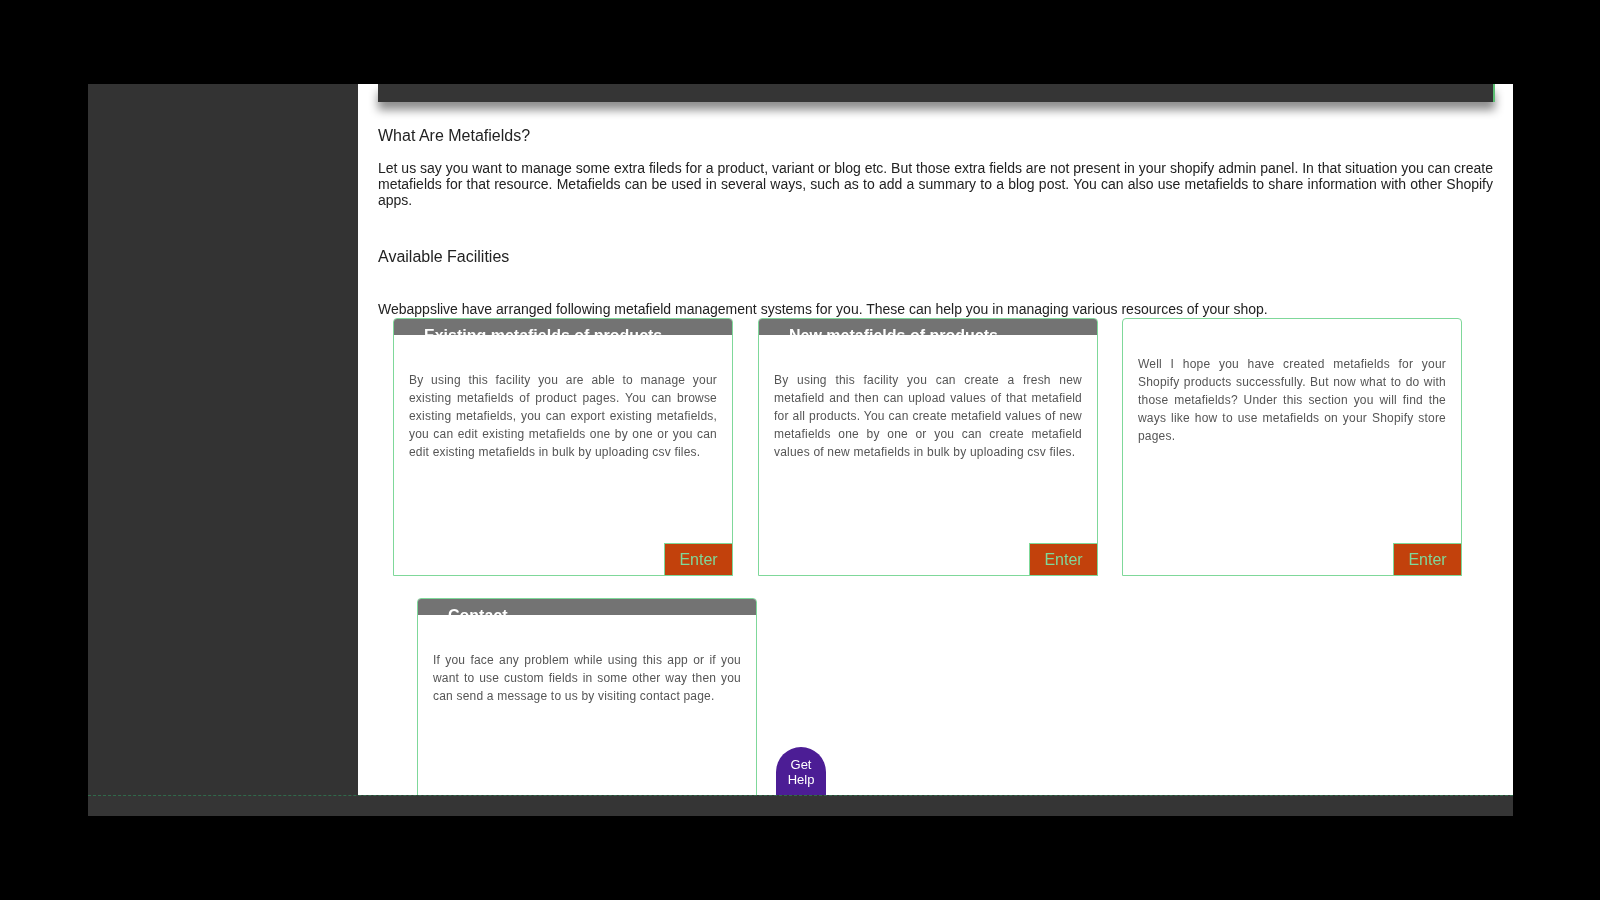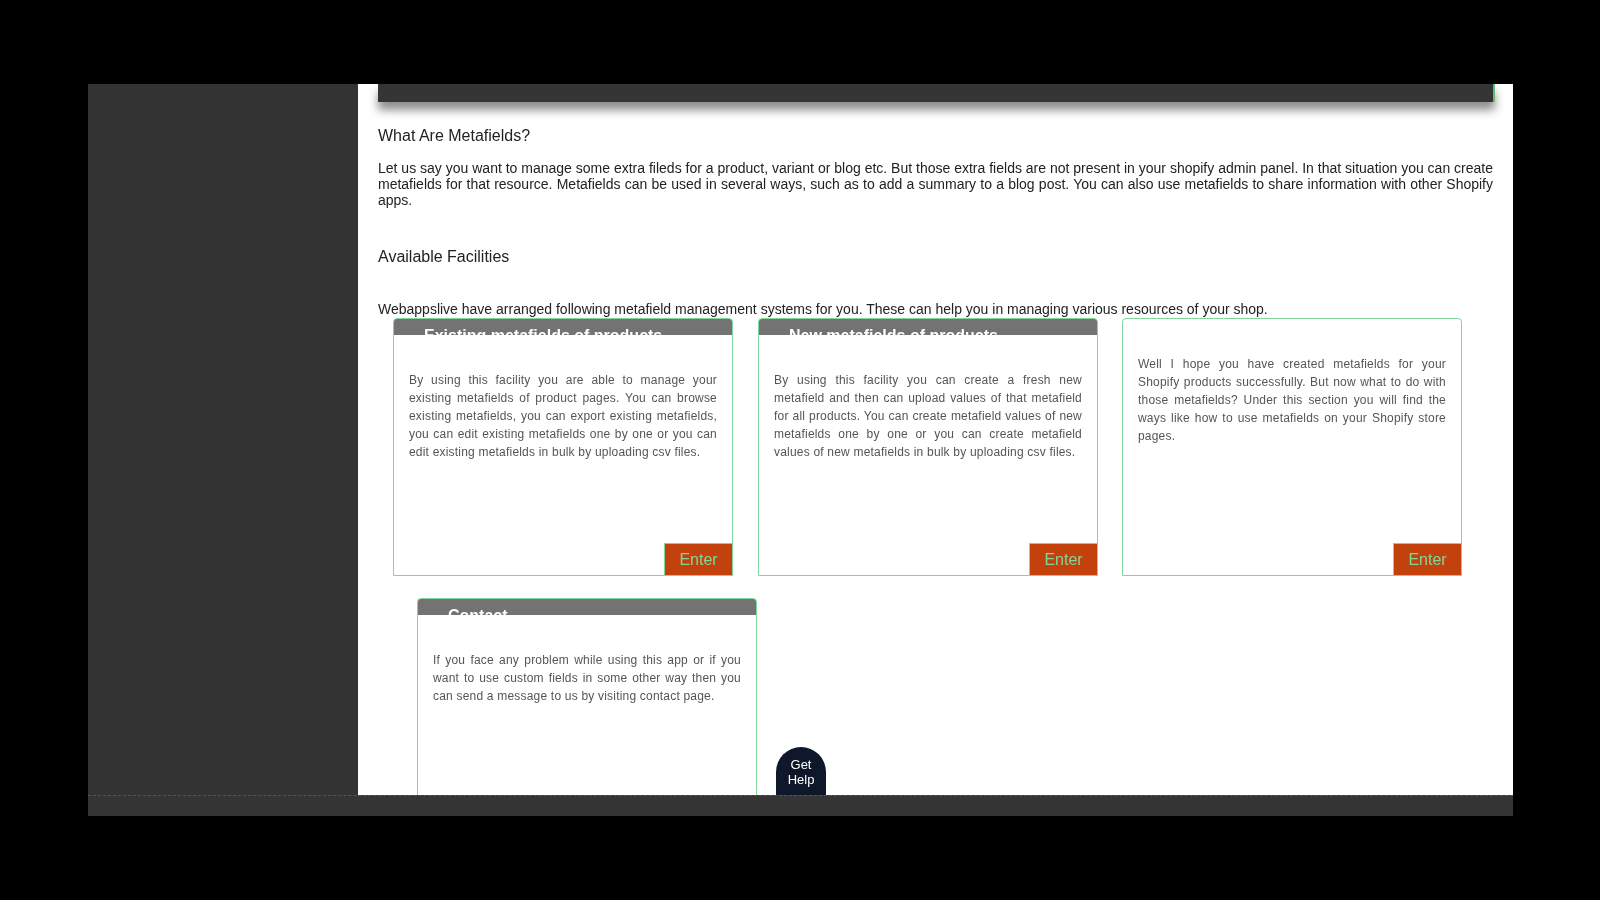--- a/index.html
+++ b/index.html
@@ -8,21 +8,21 @@
     .sidebar { position:absolute; left:0; top:0; width:270px; height:711px; background:#333; }
     .main { position:absolute; left:270px; top:0; width:1155px; height:711px; background:#fff; overflow:hidden; }
     .bottom-bar { position:absolute; left:0; top:711px; width:1425px; height:21px; background:#353535; border-top:1px dashed #2f6b4a; box-sizing:border-box; }
     .banner { position:absolute; left:20px; top:0; width:1115px; height:18px; background:#353535; border-right:2px solid #5cbf73; box-shadow:0 8px 10px rgba(0,0,0,0.45); }
     .h { position:absolute; left:20px; font-weight:normal; font-size:16px; color:#222; }
     .p { position:absolute; left:20px; width:1115px; font-size:14px; color:#222; line-height:16px; text-align:justify; }
     .card { position:absolute; width:340px; height:258px; border:1px solid #7fd89a; border-radius:4px 4px 0 0; box-sizing:border-box; background:#fff; }
     .card-head { height:16px; background:#737373; border-radius:3px 3px 0 0; color:#fff; font-weight:bold; font-size:16px; line-height:34px; padding-left:30px; }
     .card-body { padding:36px 15px 0 15px; font-size:12px; color:#555; line-height:18px; text-align:justify; letter-spacing:0.2px; }
     .enter-btn { position:absolute; right:-1px; bottom:-1px; width:69px; height:33px; border:1px solid #7fd89a; box-sizing:border-box; background:#c2410c; color:#7fd89a; font-size:16px; line-height:32px; text-align:center; cursor:pointer; }
-    .help-btn { position:absolute; left:688px; top:663px; width:50px; height:50px; background:#0f172a; border-radius:25px 25px 0 0; color:#fff; font-size:13px; text-align:center; line-height:15px; padding-top:10px; box-sizing:border-box; cursor:pointer; }
+    .help-btn { position:absolute; left:688px; top:663px; width:50px; height:50px; background:#4c1d95; border-radius:25px 25px 0 0; color:#fff; font-size:13px; text-align:center; line-height:15px; padding-top:10px; box-sizing:border-box; cursor:pointer; }
   </style>
 </head>
 <body>
 
 <div class="frame">
   <div class="sidebar"></div>
 
   <div class="main">
     <div class="banner"></div>
 

